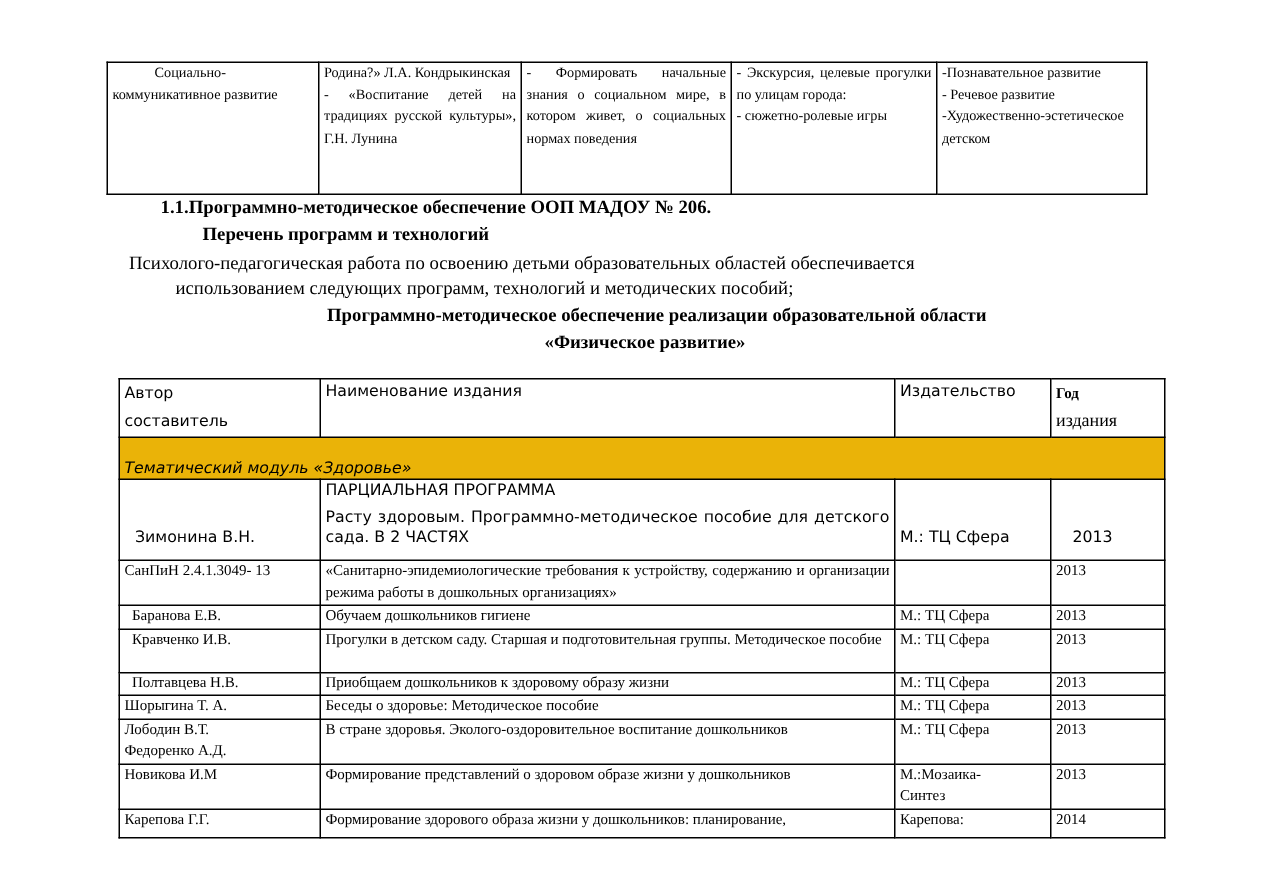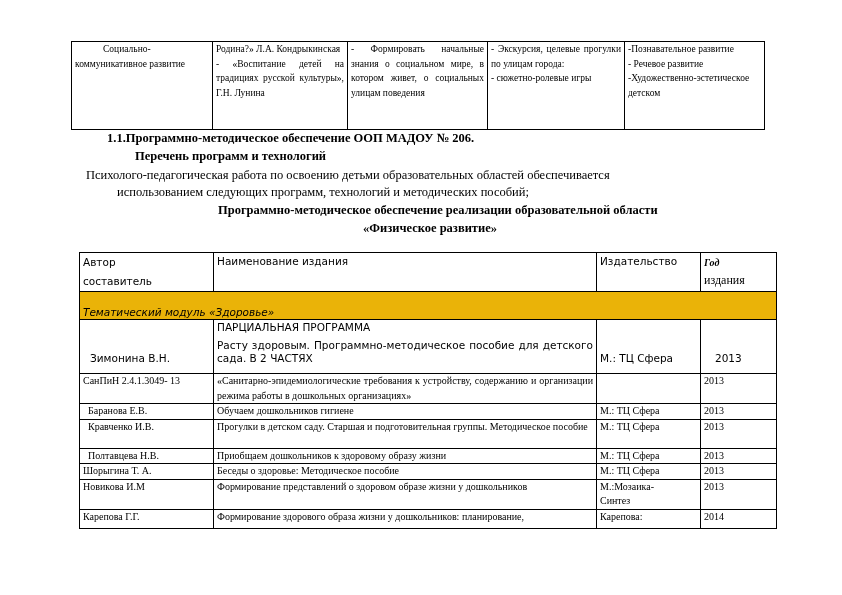--- a/index.html
+++ b/index.html
@@ -30,21 +30,21 @@
   <tbody>
       <tr style="height:88px">
     <td style="text-align:left;">
       <span style="padding-left:28px; display:inline-block;"></span><span>Социально-коммуникативное развитие</span>
     </td>
     <td>
       <div>Родина?» Л.А. Кондрыкинская</div>
       <div>- «Воспитание детей на традициях русской культуры», Г.Н. Лунина</div>
     </td>
     <td>
-          <div>- Формировать начальные знания о социальном мире, в котором живет, о социальных улицам поведения</div>
+          <div>- Формировать начальные знания о социальном мире, в котором живет, о социальных нормах поведения</div>
         </td>
     <td>
       <div>- Экскурсия, целевые прогулки по улицам города:</div>
       <div>- сюжетно-ролевые игры</div>
     </td>
     <td style="text-align:left;">
       <div>-Познавательное развитие</div>
       <div>- Речевое развитие</div>
       <div>-Художественно-эстетическое детском</div>
     </td>
@@ -68,21 +68,21 @@
     </colgroup>
   <tbody>
       <tr style="height:38px">
     <td class="sans center" style="line-height:19px;">
       <div>Автор</div>
       <div>составитель</div>
     </td>
     <td class="sans center" style="line-height:16px;">Наименование издания</td>
     <td class="sans" style="line-height:16px;">Издательство</td>
     <td class="center">
-      <div style="font-weight:bold; font-size:10px; line-height:20px;font-style:italic;">Год</div>
+      <div style="font-weight:bold; font-size:10px; line-height:20px;">Год</div>
       <div style="font-size:12px; line-height:14px;">издания</div>
     </td>
   </tr>
   <tr class="gray" style="height:28px">
     <td colspan="4" class="sans center" style="vertical-align:bottom; font-style:italic; line-height:14px;">
       <span>Тематический модуль «Здоровье»</span>
     </td>
   </tr>
   <tr style="height:54px">
     <td class="sans" style="vertical-align:bottom; padding-left:10px; padding-bottom:8px;">
@@ -123,20 +123,26 @@
     <td>М.: ТЦ Сфера</td>
     <td class="center">2013</td>
   </tr>
   <tr style="height:15px">
     <td>Шорыгина Т. А.</td>
     <td class="center">Беседы о здоровье: Методическое пособие</td>
     <td>М.: ТЦ Сфера</td>
     <td class="center">2013</td>
   </tr>
   <tr style="height:29px">
+    <td style="padding-right:40px;">Лободин В.Т. Федоренко А.Д.</td>
+    <td>В стране здоровья. Эколого-оздоровительное воспитание дошкольников</td>
+    <td>М.: ТЦ Сфера</td>
+    <td class="center">2013</td>
+  </tr>
+  <tr style="height:29px">
     <td>Новикова И.М</td>
     <td>Формирование представлений о здоровом образе жизни у дошкольников</td>
     <td style="padding-right:20px;">М.:Мозаика-Синтез</td>
     <td class="center">2013</td>
   </tr>
   <tr style="height:19px">
     <td>Карепова Г.Г.</td>
     <td style="white-space:nowrap;">Формирование здорового образа жизни у дошкольников: планирование,</td>
     <td>Карепова:</td>
     <td class="center">2014</td>

